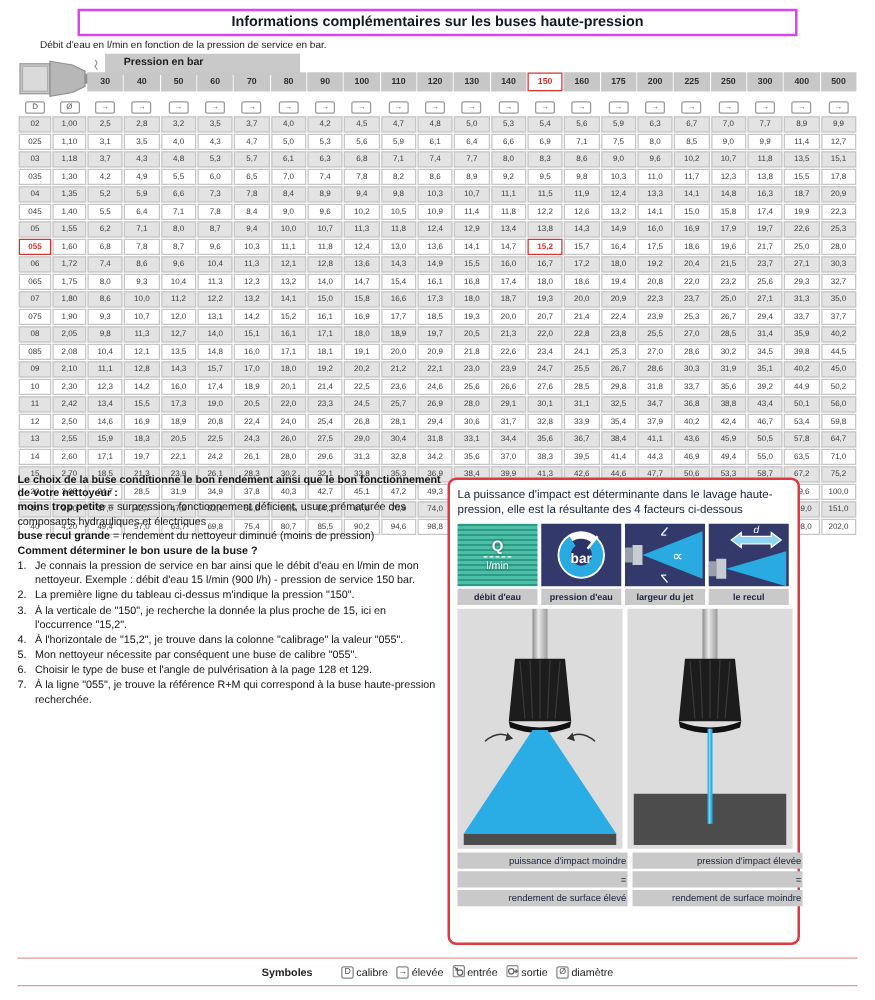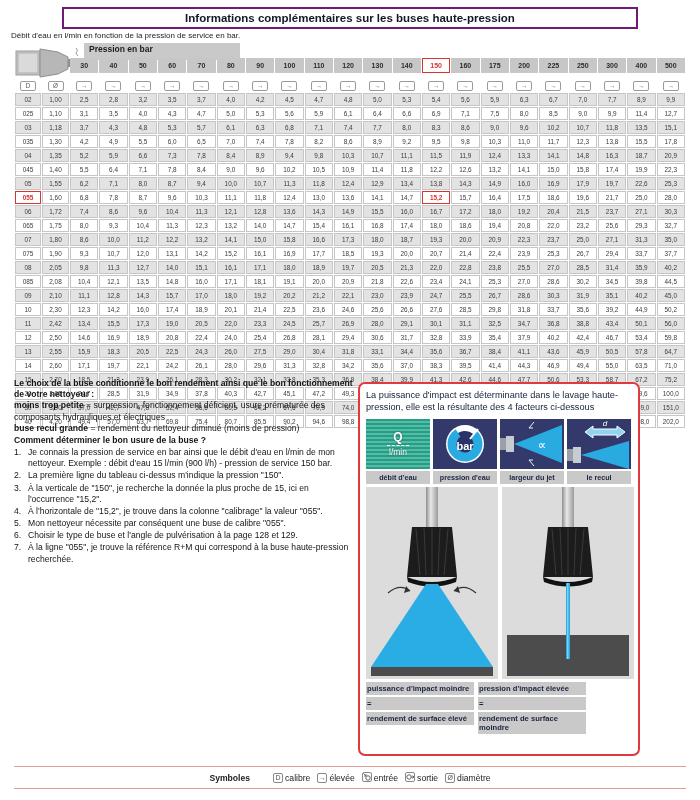--- a/index.html
+++ b/index.html
@@ -1,27 +1,27 @@
 <!DOCTYPE html>
 <html><head>
 <meta charset="utf-8">
 <style>
   html,body{margin:0;padding:0}
   body{width:700px;height:800px;position:relative;background:#fff;
        font-family:"Liberation Sans",sans-serif;color:#222;overflow:hidden}
 
   
   .title-box{position:absolute;left:62px;top:7px;width:576px;height:22px;
-    border:2px solid #701a75;box-sizing:border-box;display:flex;align-items:center;justify-content:center;
+    border:2px solid #d946ef;box-sizing:border-box;display:flex;align-items:center;justify-content:center;
     font-weight:bold;font-size:11.5px;color:#121826;background:#fff}
-  .subtitle{position:absolute;left:11px;top:31px;font-size:8px;color:#222}
+  .subtitle{position:absolute;left:32px;top:31px;font-size:8px;color:#222}
 
   
   .pressure-band{position:absolute;left:84px;top:43px;width:156px;height:17px;background:#c9c9c9;
-    font-size:8.5px;font-weight:bold;line-height:13px;padding-left:5px;color:#1d1d1d;box-sizing:border-box}
+    font-size:8.5px;font-weight:bold;line-height:13px;padding-left:15px;color:#1d1d1d;box-sizing:border-box}
   .nozzle-art{position:absolute;left:14px;top:42px}
 
   table.flow{position:absolute;left:14px;top:57px;width:672px;border-collapse:separate;border-spacing:1px;table-layout:fixed}
   table.flow td,table.flow th{padding:0;text-align:center;overflow:hidden;white-space:nowrap}
   .num-h{background:#c7c7c7;border:1px solid #c7c7c7;font-weight:bold;font-size:7px;height:13px;color:#2c2c2c}
   .num-h.hl{background:#fff;border:1px solid #d8342f;color:#d8342f}
   .blank{background:transparent;border:none}
   .icon-td{height:10px;border:none}
   .mini-box{display:inline-block;min-width:12px;height:8px;border:1px solid #9a9a9a;border-radius:2px;
     font-size:6.3px;line-height:8px;color:#555;background:#fff;padding:0 1px}
@@ -48,21 +48,21 @@
   .tile .qwrap{position:absolute;inset:0;display:flex;flex-direction:column;align-items:center;justify-content:center;color:#fff}
   .tile .qtop{font-size:12px;font-weight:bold;text-shadow:0 0 2px #1d5d52}
   .tile .dashline{width:22px;border-top:1px dashed #fff;margin:1px 0}
   .tile .qbot{font-size:8.5px;text-shadow:0 0 2px #1d5d52}
   .tlabels{display:flex;gap:3px;margin-top:2px}
   .tlabel{width:64px;height:13px;background:#c9c9c9;font-size:7.2px;font-weight:bold;color:#1d2440;
     text-align:center;line-height:13px;flex:none;overflow:hidden}
   .diagrams{display:flex;gap:4px;margin-top:3px}
   .dg{width:132px;height:192px;background:#dcdcdc;flex:none}
   .captions{display:flex;gap:4px;margin-top:3px}
-  .cap{width:108px;text-align:left;font-size:7.6px;font-weight:bold;color:#1d2440;flex:none}
+  .cap{width:136px;text-align:right;font-size:7.6px;font-weight:normal;color:#1d2440;flex:none}
   .cap .bar{background:#c9c9c9;padding:2px 1px;margin-bottom:2px;min-height:9px}
 
   
   .symbols{position:absolute;left:14px;top:766px;width:672px;height:23px;border-top:1px solid #e59a9a;
     border-bottom:1px solid #e59a9a;box-sizing:border-box;display:flex;align-items:center;justify-content:center;
     gap:23px;font-size:8.6px;color:#222;background:#fff}
   .symbols .lbl{font-weight:bold}
   .sym-item{display:flex;align-items:center;gap:2px}
   .sym-box{display:inline-flex;width:10px;height:10px;border:1px solid #888;border-radius:2px;
     align-items:center;justify-content:center;font-size:7px;color:#555;background:#fff;box-sizing:border-box}

